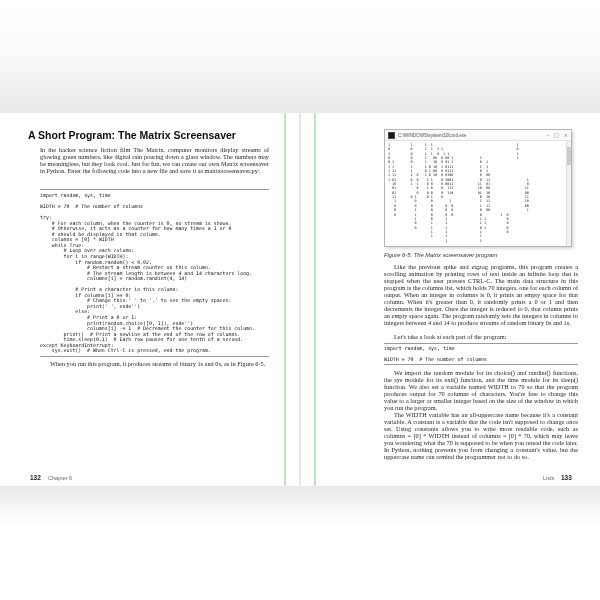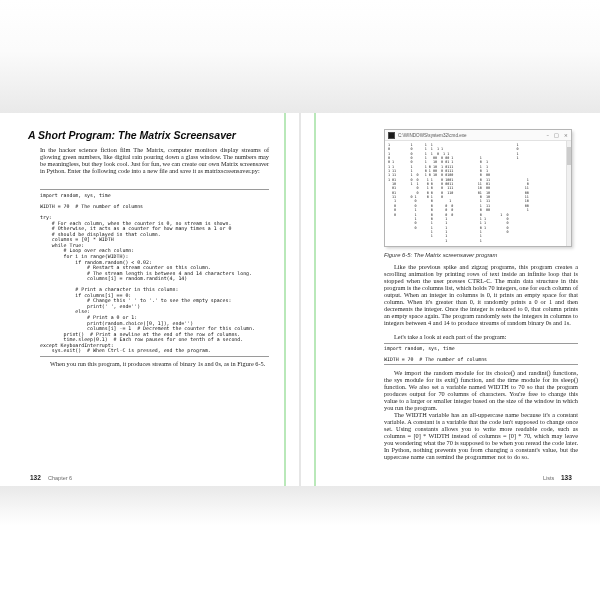--- a/index.html
+++ b/index.html
@@ -71,21 +71,21 @@
 <body>
 
 <div class="top-shade"></div>
 <div class="spread"></div>
 <div class="bottom-shade"></div>
 
 <div class="guide guide-green" style="left:284px"></div>
 <div class="guide guide-gray" style="left:299px"></div>
 <div class="guide guide-green" style="left:314px"></div>
 
-<h2 class="heading" style="margin:0;font-style:italic;">A Short Program: The Matrix Screensaver</h2>
+<h2 class="heading" style="margin:0;">A Short Program: The Matrix Screensaver</h2>
 
 <p class="body-text" id="left-intro" style="margin:0;">In the hacker science fiction film The Matrix, computer monitors display streams of glowing green numbers, like digital rain pouring down a glass window. The numbers may be meaningless, but they look cool. Just for fun, we can create our own Matrix screensaver in Python. Enter the following code into a new file and save it as matrixscreensaver.py:</p>
 
 <div class="rule" id="left-rule-top"></div>
 <pre class="code" id="left-listing">import random, sys, time
 
 WIDTH = 70  # The number of columns
 
 try:
     # For each column, when the counter is 0, no stream is shown.

